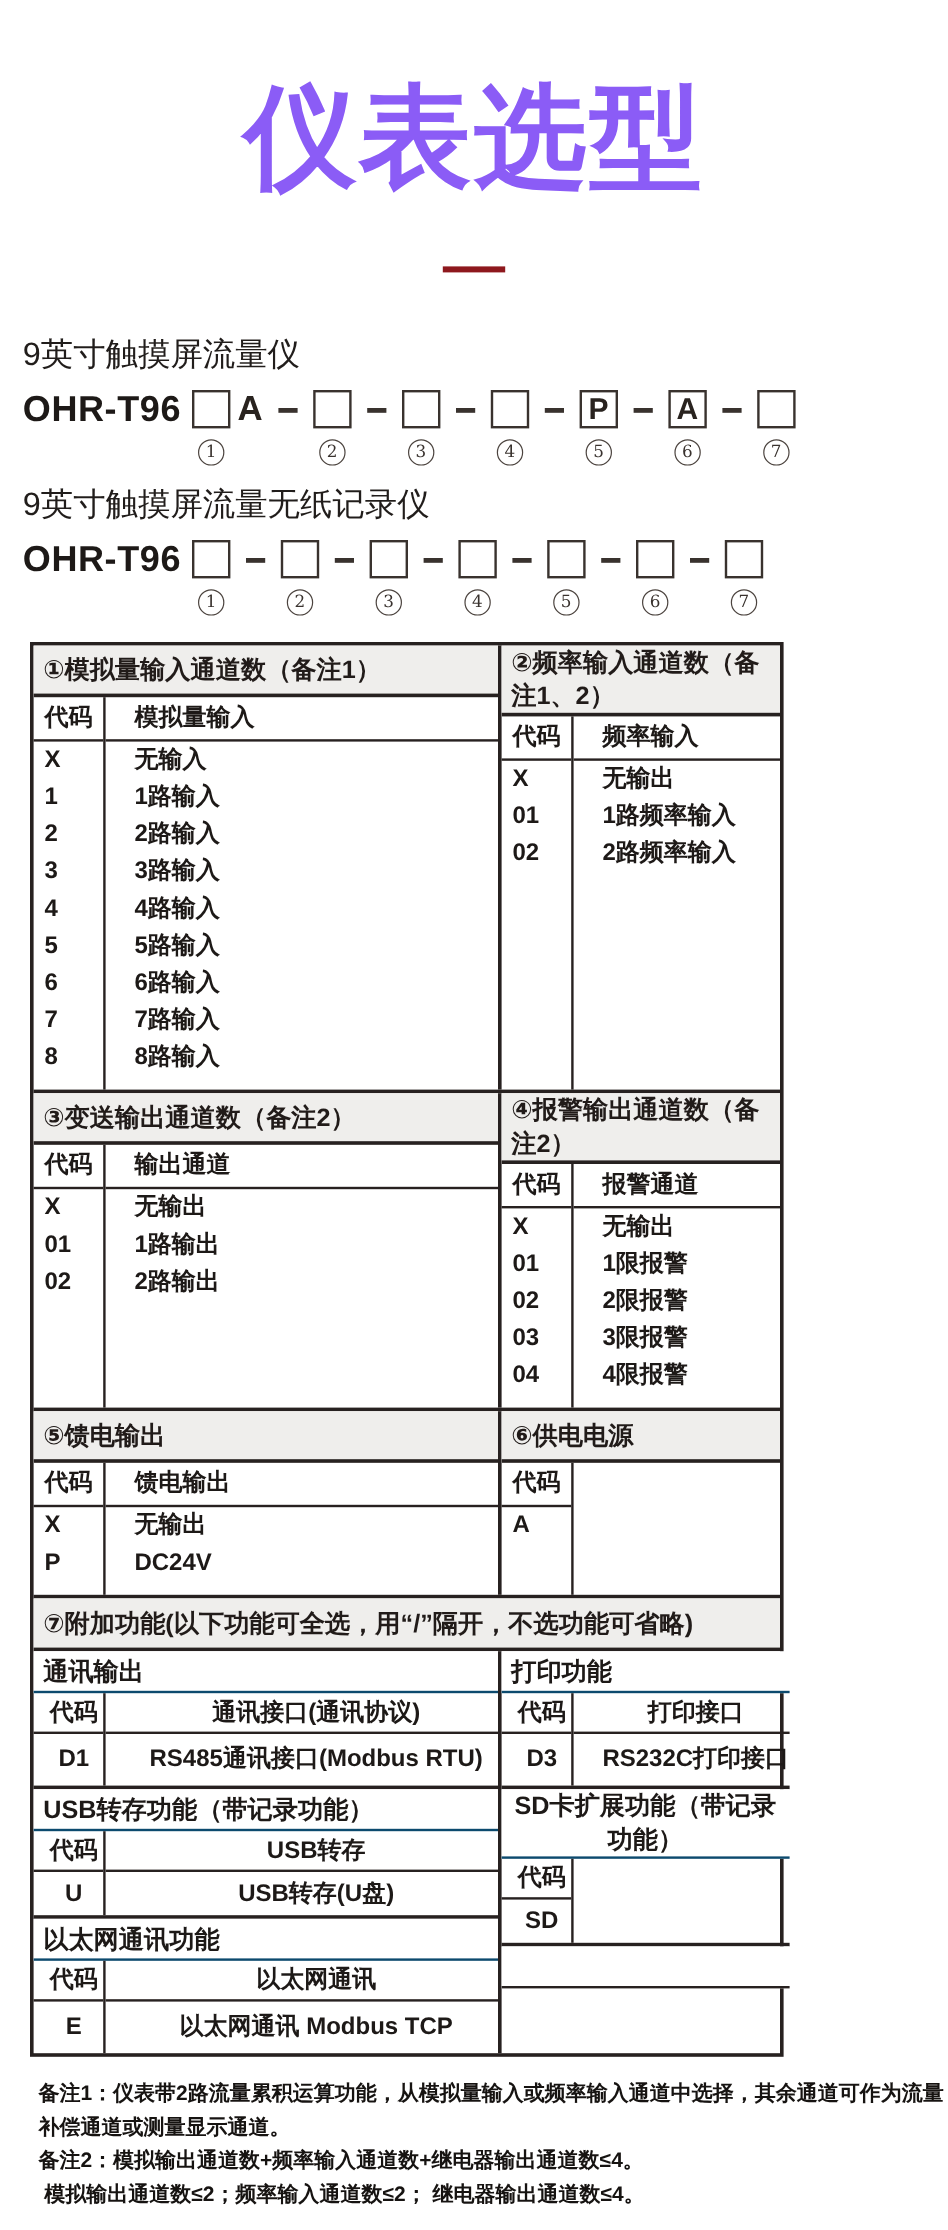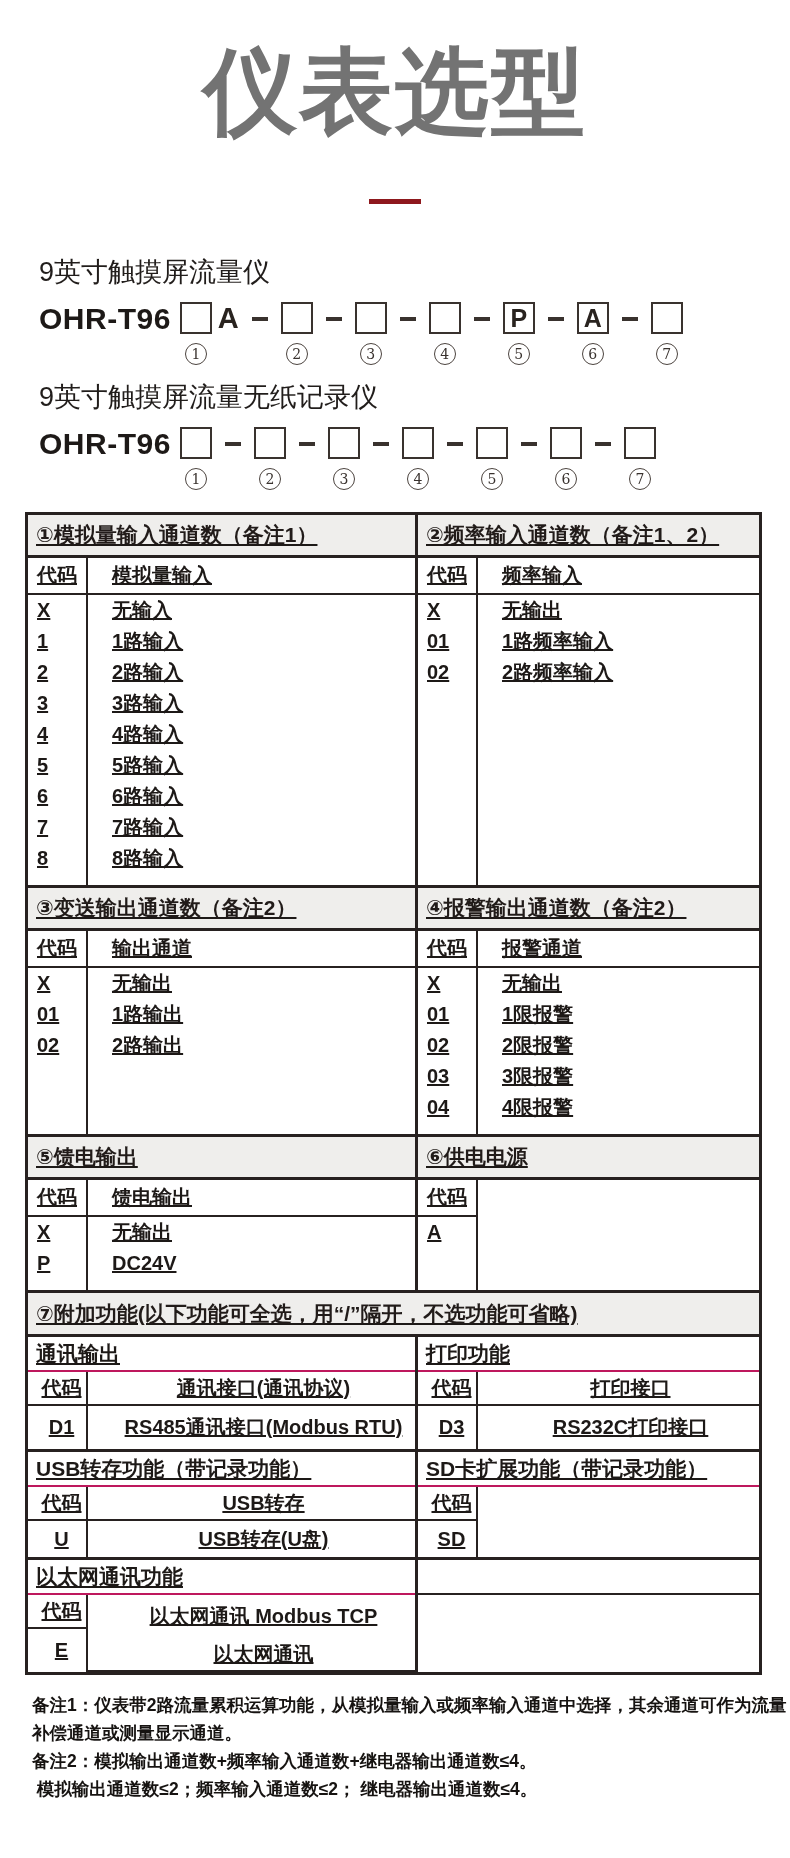--- a/index.html
+++ b/index.html
@@ -1,61 +1,61 @@
 <!DOCTYPE html>
 <html><head>
 <meta charset="utf-8">
 <style>
   html,body{margin:0;padding:0;background:#ffffff;}
   body{width:790px;font-family:"Liberation Sans","DejaVu Sans",sans-serif;color:#1d1917;}
   .page{width:790px;min-height:1858px;box-sizing:border-box;}
 
   
-  .title{margin:0;padding-top:45px;text-align:center;font-size:94px;line-height:1.0;
-         font-weight:900;color:#737373;letter-spacing:2px;}
+  .title{margin:0;padding-top:68px;text-align:center;font-size:94px;line-height:1.0;
+         font-weight:900;color:#8b5cf6;letter-spacing:2px;}
   .title-dash{width:52px;height:5px;background:#8e181d;margin:60px auto 0 auto;}
 
   
-  .models{margin:50px 0 0 39px;}
+  .models{margin:50px 0 0 19px;}
   .model-label{font-size:27px;font-weight:500;color:#211d1b;margin:0 0 12px 0;}
   .codeline{display:flex;align-items:flex-start;margin-bottom:14px;}
   .prefix{font-size:30px;font-weight:700;line-height:34px;letter-spacing:0.5px;margin-right:7px;
           font-family:"Liberation Sans","DejaVu Sans",sans-serif;}
   .slot{display:flex;flex-direction:column;align-items:center;margin:0 2px;}
   .box{width:32px;height:32px;border:2.5px solid #39322e;box-sizing:border-box;background:#fff;
        display:flex;align-items:center;justify-content:center;font-size:25px;font-weight:700;color:#29231f;}
   .circ{margin-top:9px;width:22px;height:22px;border:1.5px solid #4c443f;border-radius:50%;
         box-sizing:border-box;display:flex;align-items:center;justify-content:center;
         font-size:14px;font-family:"DejaVu Serif","Liberation Serif",serif;color:#39322e;}
   .mdash{width:16px;height:3.5px;background:#39322e;margin:15px 11px 0 11px;flex:none;}
   .letter{font-size:29px;font-weight:700;line-height:33px;margin:0 2px 0 4px;color:#29231f;}
 
   
-  .spec-table{width:737px;margin:22px 0 0 25px;border:3px solid #272120;box-sizing:border-box;text-decoration:underline;}
+  .spec-table{width:628px;margin:22px 0 0 25px;border:3px solid #272120;box-sizing:border-box;}
   .sec{display:grid;grid-template-columns:390px 1fr;border-bottom:3px solid #272120;}
   .sec:last-child{border-bottom:none;}
   .half{display:flex;flex-direction:column;}
   .half.left{border-right:3px solid #272120;}
   .band{background:#efeeec;border-bottom:3px solid #272120;min-height:40px;display:flex;
         align-items:center;padding:0 8px;font-size:21px;font-weight:700;color:#211b19;}
   .body{flex:1;display:flex;}
   .col{display:flex;flex-direction:column;padding-bottom:11px;}
   .col.code{width:58px;border-right:2px solid #272120;flex:none;}
   .col.desc{flex:1;}
   .cell{height:31px;line-height:31px;font-size:20px;font-weight:700;padding-left:9px;
         white-space:nowrap;color:#1d1917;}
   .col.desc .cell{padding-left:24px;}
   .cell.head{height:35px;line-height:35px;border-bottom:2px solid #272120;}
 
   
   .sec7{display:flex;flex-direction:column;text-align:center;}
   .band.full{min-height:41px;}
   .two7{display:grid;grid-template-columns:390px 1fr;flex:1;}
   .sub-band{min-height:33px;display:flex;align-items:center;padding:0 8px;font-size:21px;
-            font-weight:700;border-bottom:2px solid #be185d;background:#fff;color:#1d1917;}
+            font-weight:700;border-bottom:2px solid #0c4a6e;background:#fff;color:#1d1917;}
   .sub-body{display:flex;border-bottom:3px solid #272120;}
   .sub-body.last{border-bottom:none;flex:1;}
   .sub-body .col{padding-bottom:0;}
   .sub-body .cell.head{height:32px;line-height:32px;}
   .sub-body .cell.item{height:43px;line-height:43px;}
   .sub-body.compact .cell.item{height:36px;line-height:36px;}
   .empty-band{min-height:33px;border-bottom:2px solid #272120;background:#fff;}
   .empty-body{flex:1;}
 
   
@@ -297,22 +297,22 @@
               <div class="cell item">USB转存(U盘)</div>
             </div>
           </div>
           <div class="sub-band">以太网通讯功能</div>
           <div class="sub-body last">
             <div class="col code">
               <div class="cell head">代码</div>
               <div class="cell item">E</div>
             </div>
             <div class="col desc">
+              <div class="cell head">以太网通讯</div>
               <div class="cell item">以太网通讯 Modbus TCP</div>
-              <div class="cell head">以太网通讯</div>
             </div>
           </div>
         </div>
         <div class="half">
           <div class="sub-band">打印功能</div>
           <div class="sub-body">
             <div class="col code">
               <div class="cell head">代码</div>
               <div class="cell item">D3</div>
             </div>

